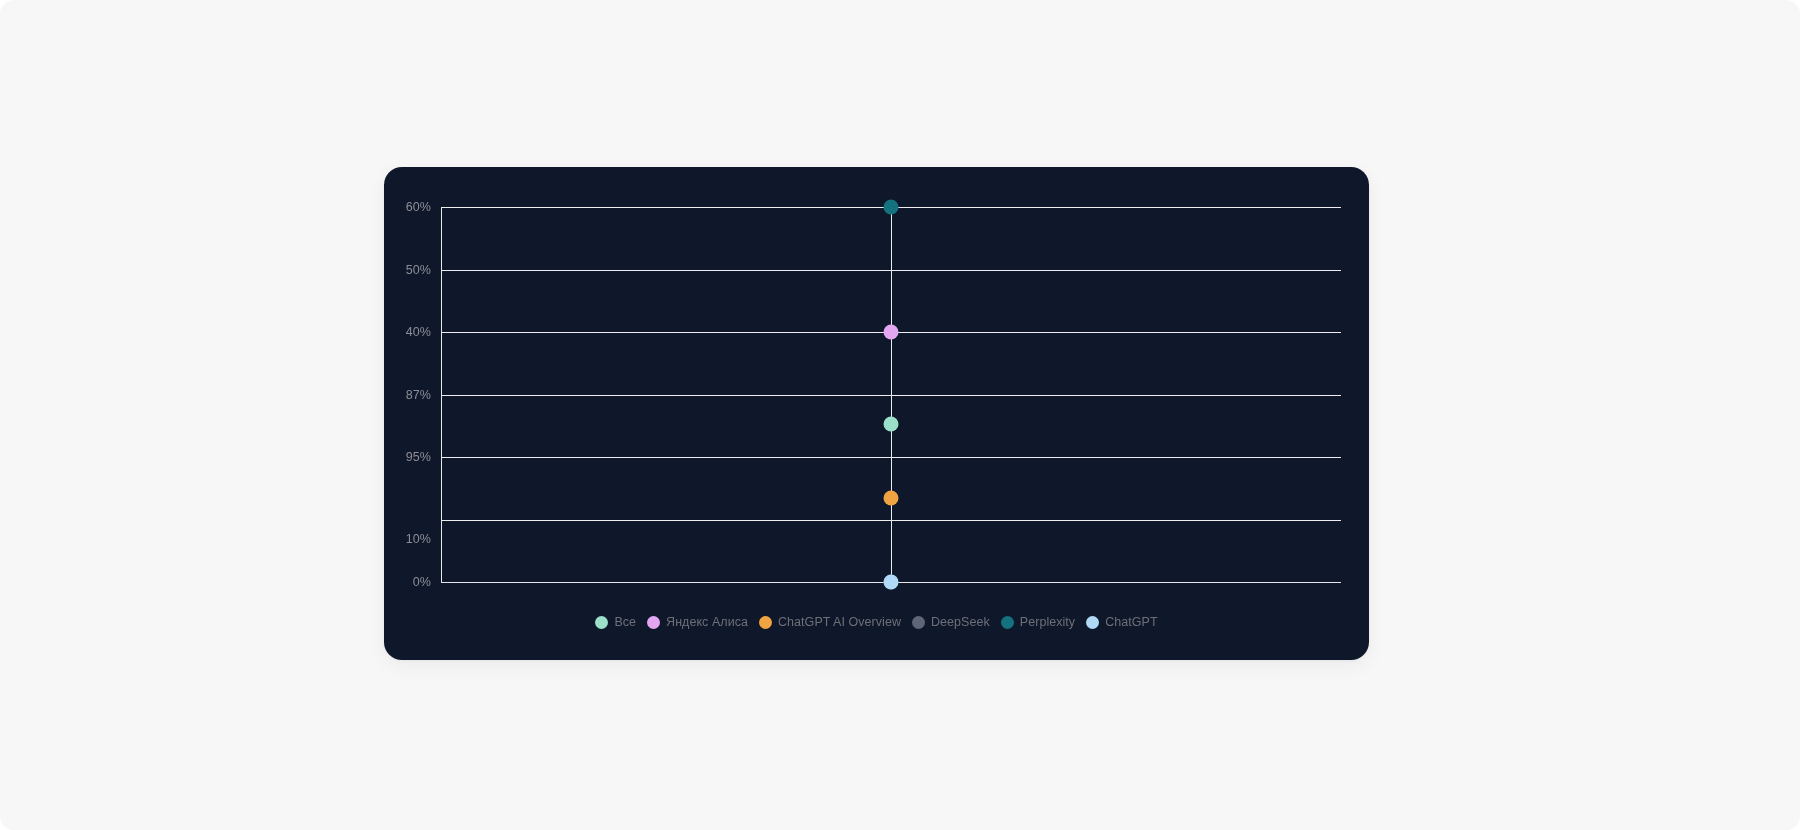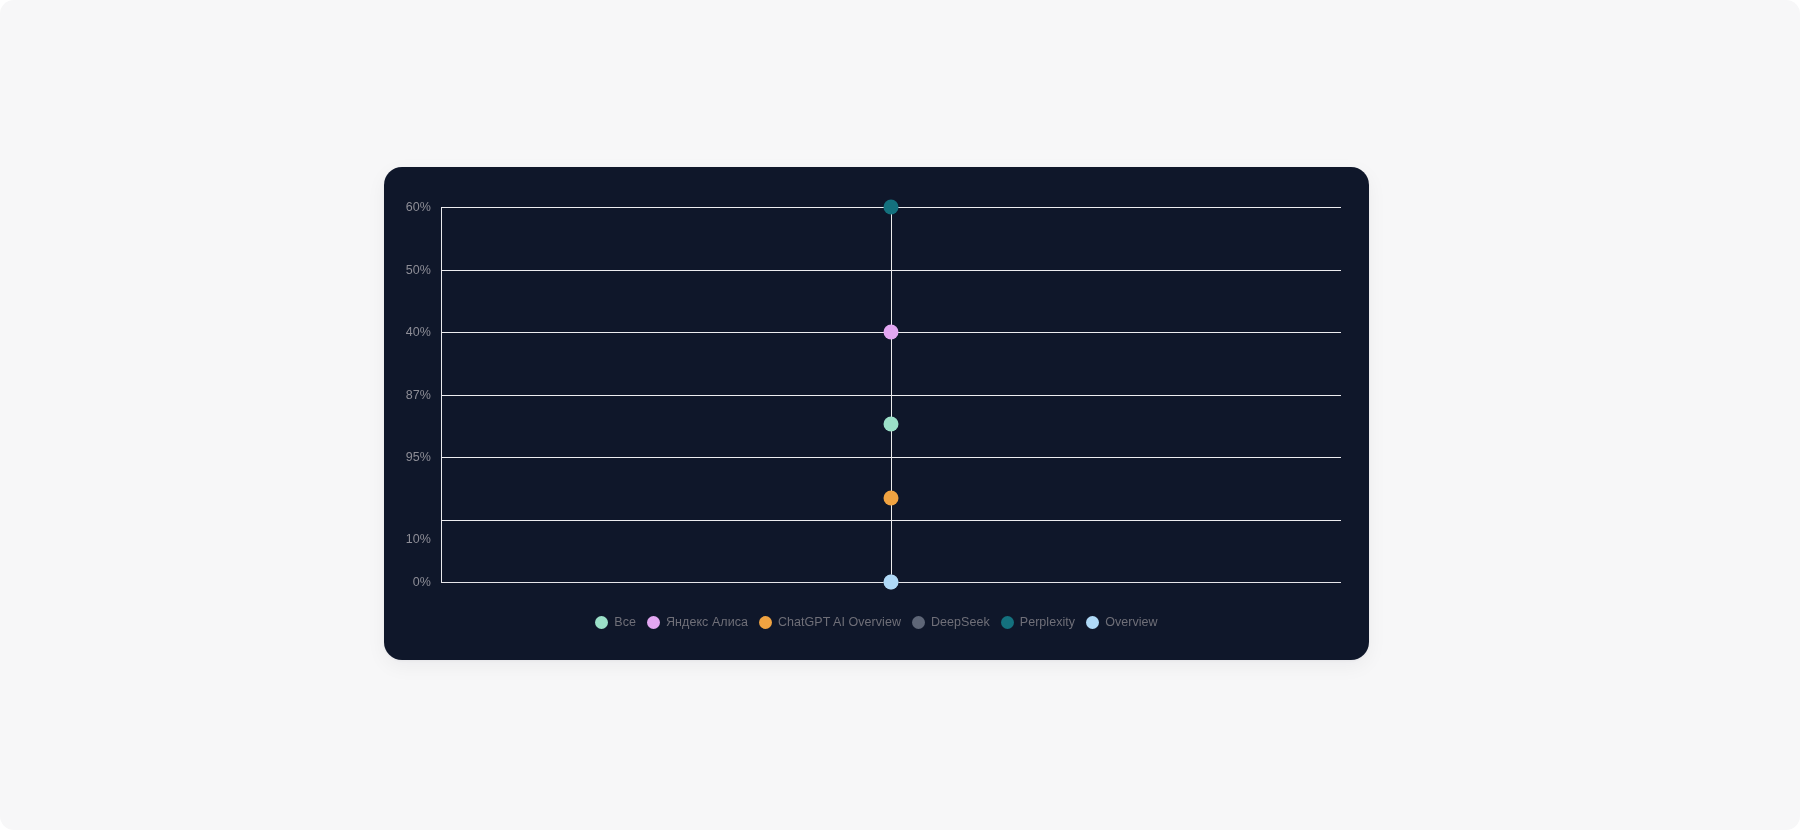--- a/index.html
+++ b/index.html
@@ -181,19 +181,19 @@
         <div class="legend-item">
           <span class="legend-swatch" style="background: rgb(94, 102, 119);"></span>
           <span class="legend-label">DeepSeek</span>
         </div>
         <div class="legend-item">
           <span class="legend-swatch" style="background: rgb(20, 113, 126);"></span>
           <span class="legend-label">Perplexity</span>
         </div>
         <div class="legend-item">
           <span class="legend-swatch" style="background: rgb(175, 217, 247);"></span>
-          <span class="legend-label">Overview</span>
+          <span class="legend-label">ChatGPT</span>
         </div>
       </div>
 
   </div>
 
 </div>
 
 </body></html>

